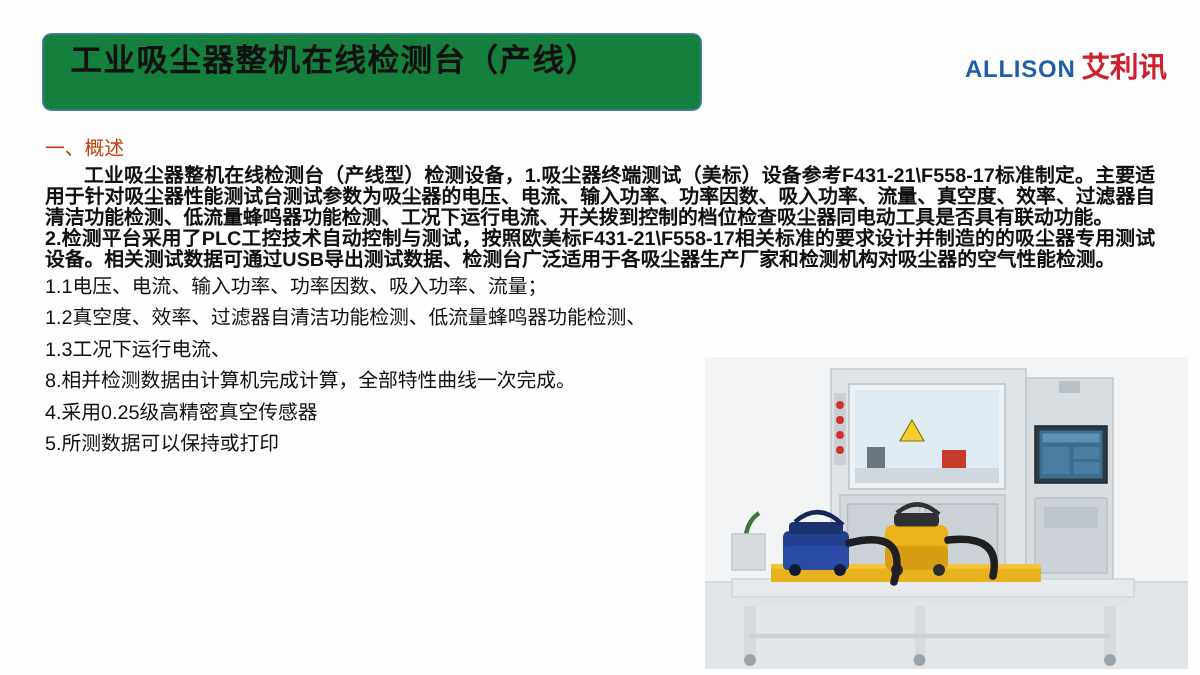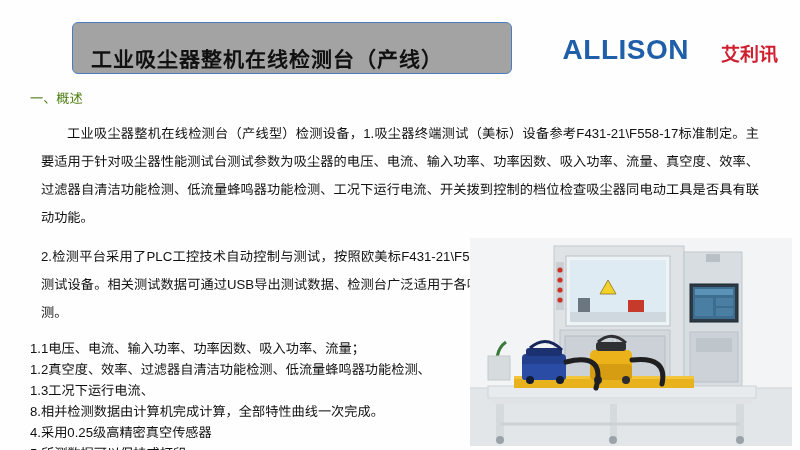--- a/index.html
+++ b/index.html
@@ -22,78 +22,77 @@
 
   
   .title-box {
     position: absolute;
     left: 28px;
     top: 22px;
     width: 440px;
     height: 52px;
     border: 1.5px solid #4a7ebb;
     border-radius: 6px;
-    background: #a3a3a3;
+    background: #15803d;
     display: flex;
-    align-items: flex-end;
+    align-items: flex-start;
     box-sizing: border-box;
-    margin-left: 44px;
   }
   .title-text {
     font-size: 21px;
     font-weight: bold;
     color: #111111;
     letter-spacing: 1px;
     padding-left: 18px;
     white-space: nowrap;
   }
 
   .logo {
     position: absolute;
     right: 22px;
     top: 36px;
     display: flex;
     align-items: flex-end;
     gap: 4px;
   }
   .logo-latin {
-    font-size: 28px;
+    font-size: 16px;
     font-weight: bold;
     color: #1f5fa9;
     letter-spacing: 0.5px;
     line-height: 1;
   }
   .logo-cn {
     font-size: 19px;
     font-weight: bold;
     color: #cf1f2e;
     line-height: 1;
     letter-spacing: 0px;
-    margin-left: 28px;
   }
 
   
   .content {
     position: absolute;
     left: 30px;
     top: 88px;
     width: 740px;
   }
   .sec-head {
     font-size: 13.2px;
-    color: #4d7c0f;
+    color: #c2410c;
     line-height: 21px;
     margin: 0 0 1px 0;
   }
   .para {
     font-size: 13.2px;
     color: #111;
-    line-height: 28px;
-    margin: 11px;
+    line-height: 14px;
+    margin: 0;
     text-align: justify;
+    font-weight: bold;
   }
   .para.indent {
     text-indent: 26px;
   }
   .list-line {
     font-size: 13.2px;
     color: #111;
     line-height: 21px;
     margin: 0;
     white-space: nowrap;

